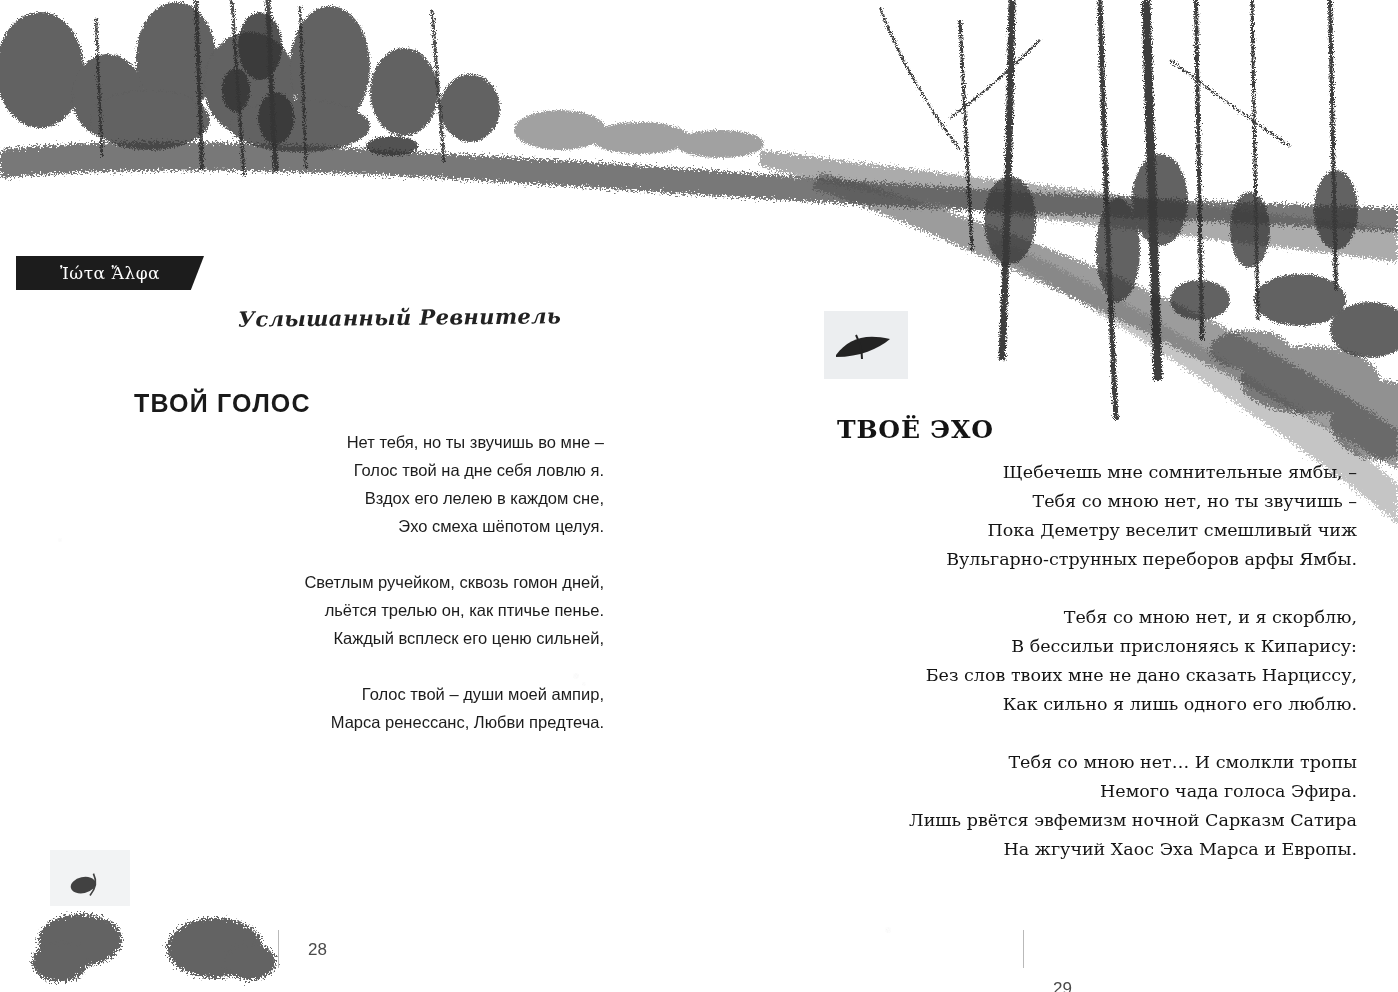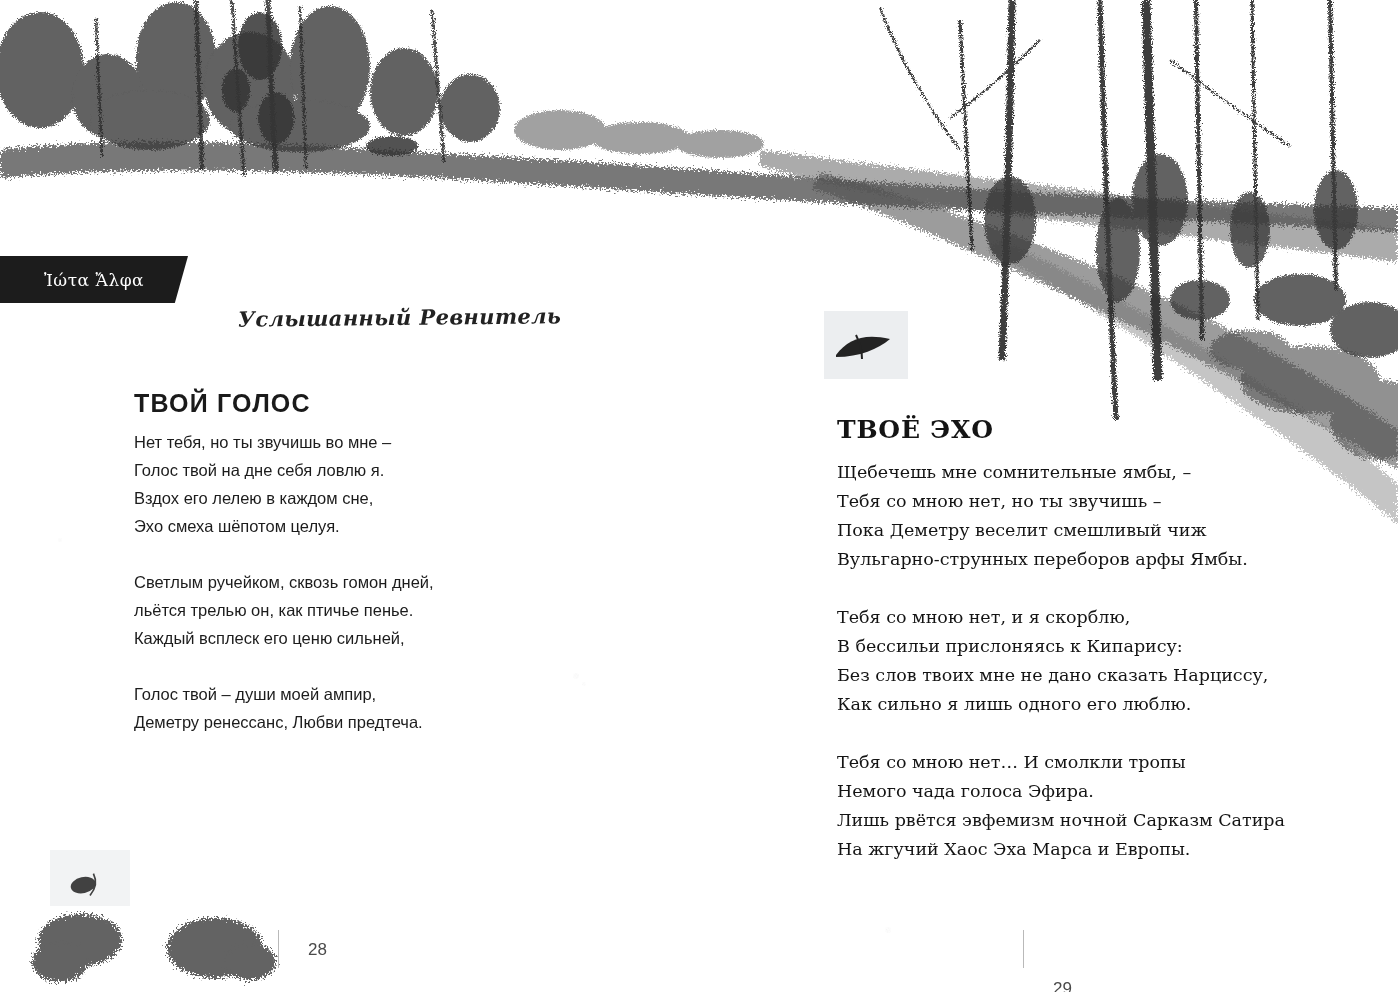--- a/index.html
+++ b/index.html
@@ -20,24 +20,24 @@
   .artwork {
     position: absolute;
     left: 0; top: 0;
     width: 1398px; height: 992px;
     pointer-events: none;
   }
 
   
   .chapter-tab {
     position: absolute;
-    left: 0;
+    left: 16px;
     top: 256px;
     width: 188px;
-    height: 47px;
+    height: 34px;
     background: #1c1c1c;
     color: #ffffff;
     display: flex;
     align-items: center;
     justify-content: center;
     font-family: "DejaVu Serif", serif;
     font-size: 17px;
     letter-spacing: 0.5px;
     clip-path: polygon(0 0, 100% 0, 93% 100%, 0 100%);
   }
@@ -74,27 +74,27 @@
     left: 134px;
     top: 428px;
     width: 470px;
     font-family: "Liberation Sans", sans-serif;
     font-size: 16.5px;
     line-height: 28px;
     color: #1c1c1c;
   }
   .poem-left-body .stanza { margin-bottom: 28px; }
   .poem-left-body .stanza:last-child { margin-bottom: 0; }
-  .poem-left-body .line { white-space: pre; }
+  .poem-left-body .line { white-space: pre; text-align: right; }
 
   
   .page-right {
     position: absolute;
     left: 699px; top: 0;
-    width: 699px; height: 969px;
+    width: 699px; height: 969px; text-align: right;
   }
   .glyph-box {
     position: absolute;
     width: 84px;
     height: 68px;
     background: #eceef0;
   }
   .glyph-box.right { left: 125px; top: 311px; }
   .glyph-box .mark {
     position: absolute;
@@ -272,21 +272,21 @@
       <div class="line">Вздох его лелею в каждом сне,</div>
       <div class="line">Эхо смеха шёпотом целуя.</div>
     </div>
     <div class="stanza">
       <div class="line">Светлым ручейком, сквозь гомон дней,</div>
       <div class="line">льётся трелью он, как птичье пенье.</div>
       <div class="line">Каждый всплеск его ценю сильней,</div>
     </div>
     <div class="stanza">
       <div class="line">Голос твой – души моей ампир,</div>
-      <div class="line">Деметру ренессанс, Любви предтеча.</div>
+      <div class="line">Марса ренессанс, Любви предтеча.</div>
     </div>
   </div>
 
   <div class="glyph-box bottom-left">
     <svg class="mark" viewBox="0 0 80 56">
       <g fill="#2e2e2e" opacity="0.9">
         <ellipse cx="28" cy="30" rx="22" ry="14" transform="rotate(-12 28 30)"></ellipse>
         <path d="M46 10 C 52 22, 50 36, 40 48" stroke="#2e2e2e" stroke-width="3" fill="none"></path>
       </g>
     </svg>

